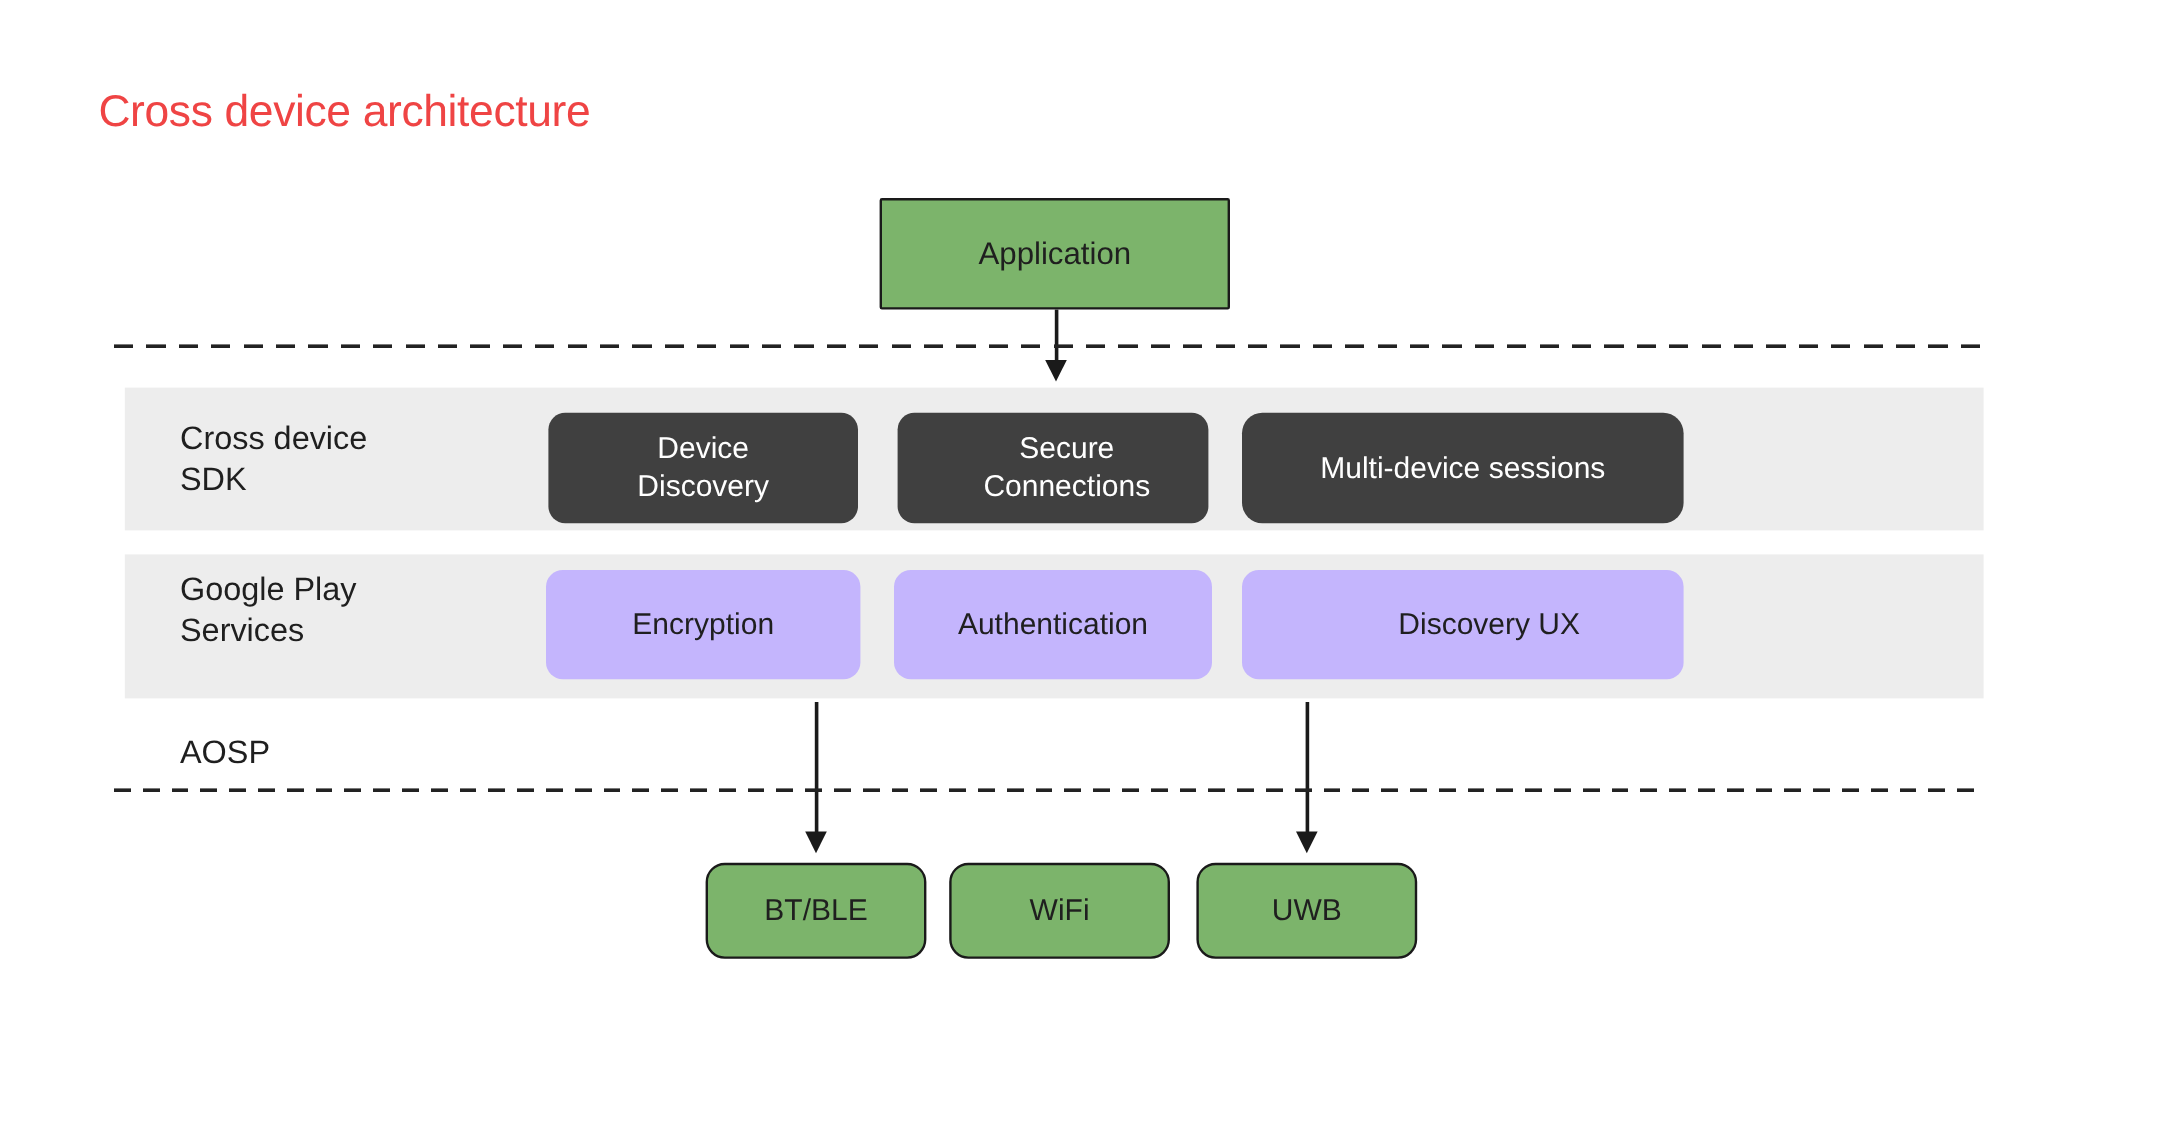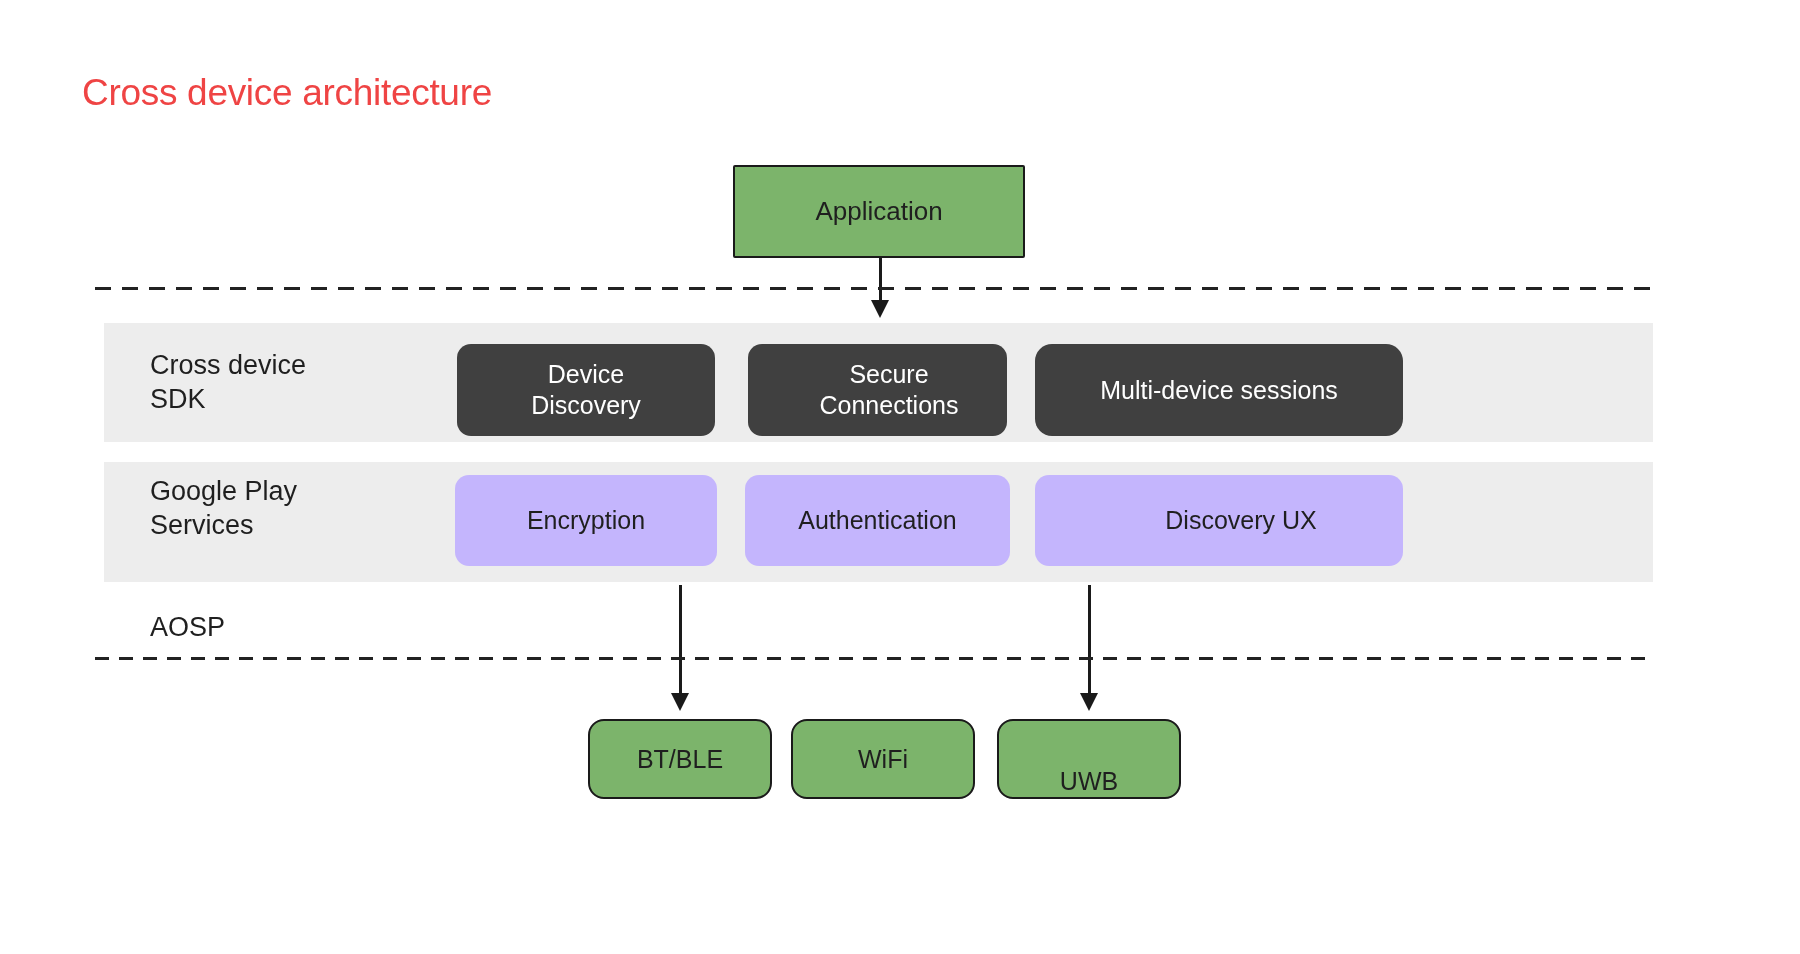--- a/index.html
+++ b/index.html
@@ -139,17 +139,17 @@
   <div class="abs arrow-head" style="left:1080px; top:693px;"></div>
 
   <div class="abs dashed-thin" style="left:95px; top:657px; width:1556px;"></div>
 
   <div class="abs node green-node transport-node" style="left:791px; width:184px;">
     <span>WiFi</span>
   </div>
   <div class="abs node green-node transport-node" style="left:588px; width:184px;">
     <span>BT/BLE</span>
   </div>
-  <div class="abs node green-node transport-node" style="left:997px; width:184px;align-items:flex-end;">
+  <div class="abs node green-node transport-node" style="left:997px; width:184px;">
     <span>UWB</span>
   </div>
 
 </div>
 
 </body></html>

